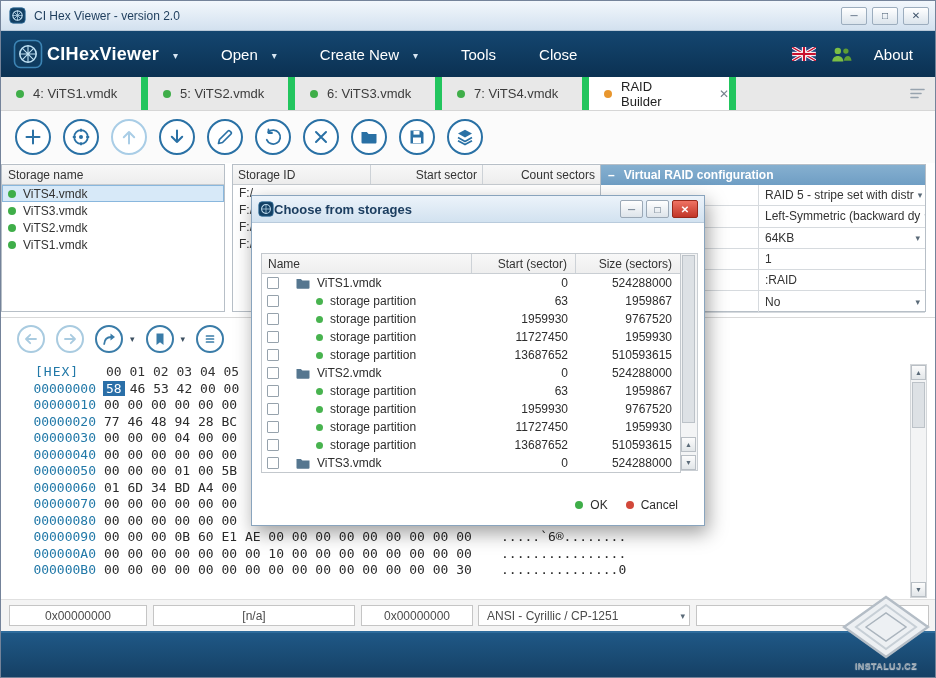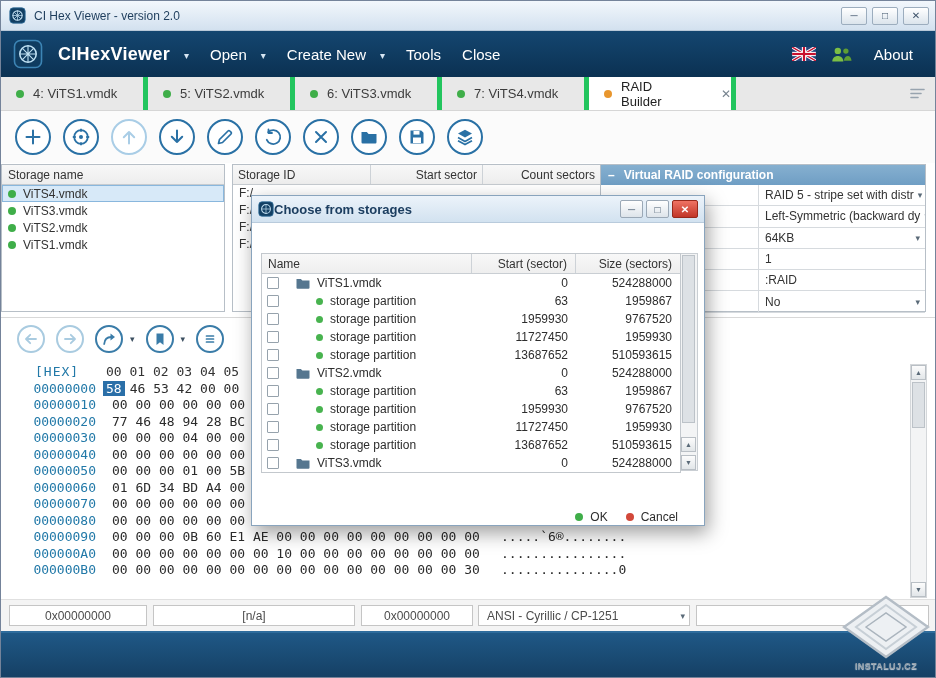--- a/index.html
+++ b/index.html
@@ -11,29 +11,29 @@
   
   .titlebar{position:absolute;left:0;top:0;width:936px;height:30px;background:linear-gradient(#f2f7fc,#d3e1ef);border-bottom:1px solid #b8c8d8;display:flex;align-items:center;padding:0 8px}
   .app-icon{width:17px;height:17px;margin-right:8px}
   .titlebar .title{font-size:12px;color:#1e3d5c}
   .winbtns{margin-left:auto;display:flex;gap:5px}
   .winbtn{width:26px;height:18px;border:1px solid #9cadbe;border-radius:2px;background:linear-gradient(#ffffff,#dbe4ec);font-size:10px;color:#3c5168;display:flex;align-items:center;justify-content:center}
 
   
   .menubar{position:absolute;left:0;top:30px;width:936px;height:46px;background:linear-gradient(#144670,#0b3152);display:flex;align-items:center;color:#fff}
   .brand-logo{width:30px;height:30px;margin-left:12px}
-  .brand{font-size:18px;font-weight:bold;margin-left:15px;letter-spacing:.3px}
+  .brand{font-size:18px;font-weight:bold;margin-left:4px;letter-spacing:.3px}
   .mcaret{font-size:10px;color:#d7e6f3;margin-left:14px;padding-top:3px}
-  .menu-item{font-size:15px;margin-left:21px}
+  .menu-item{font-size:15px;margin-left:43px}
   .menu-right{margin-left:auto;display:flex;align-items:center;gap:14px;margin-right:24px}
   .menu-right .menu-item{margin-left:8px}
 
   
   .tabbar{position:absolute;left:0;top:76px;width:936px;height:34px;background:#e8e8e8;border-bottom:1px solid #d6d6d6;display:flex}
-  .tab{width:147px;display:flex;align-items:center;padding-left:15px;gap:9px;font-size:13px;color:#3c3c3c;border-right:5px solid #22c55e}
+  .tab{width:147px;display:flex;align-items:center;padding-left:15px;gap:9px;font-size:13px;color:#3c3c3c;border-right:7px solid #22c55e}
   .tab.active{background:#fff;color:#222}
   .dot{width:8px;height:8px;border-radius:50%;flex:none}
   .dot.green{background:#3fae49}
   .dot.orange{background:#e8962e}
   .tab-close{margin-left:16px;color:#77848f;font-size:12px}
   .tab-menu{margin-left:auto;margin-right:12px;align-self:center}
 
   
   .toolbar{position:absolute;left:0;top:110px;width:936px;height:52px;background:#fbfbfb;display:flex;align-items:center;gap:12px;padding-left:14px}
   .tbtn{width:36px;height:36px;border-radius:50%;border:2px solid #2a71a5;background:#fff;display:flex;align-items:center;justify-content:center;flex:none}
@@ -65,21 +65,21 @@
   .hexnav{position:absolute;left:16px;top:7px;display:flex;align-items:center;gap:11px}
   .nbtn{width:28px;height:28px;border-radius:50%;border:2px solid #3a7ca8;background:#fff;display:flex;align-items:center;justify-content:center;flex:none}
   .nbtn.light{border-color:#a9cbe0}
   .ncaret{font-size:9px;color:#3c4f60;margin-left:-4px}
   .hexhead{position:absolute;top:46px;left:0;height:16px;font-family:"DejaVu Sans Mono",monospace;font-size:13px;color:#333}
   .hexlabel{position:absolute;left:34px;color:#2279a8;letter-spacing:1px}
   .colhead{position:absolute;left:105px;white-space:pre}
   .hexbody{position:absolute;top:62px;left:0;width:900px}
   .hexrow{position:relative;height:16.5px;display:flex;align-items:center;font-family:"DejaVu Sans Mono",monospace;font-size:13px;color:#2b2b2b}
   .addr{width:95px;text-align:right;color:#2279a8}
-  .bytes{margin-left:16px;white-space:pre}
+  .bytes{margin-left:8px;white-space:pre}
   .sel{margin-left:7px;padding:0 3px;background:#2a6fa8;color:#fff}
   .sel + .bytes{margin-left:5px}
   .ascii{position:absolute;left:500px;white-space:pre}
   .vscroll{position:absolute;right:10px;top:46px;width:17px;height:234px;background:#f3f4f5;border:1px solid #d4d7da}
   .sarrow{position:absolute;left:0;width:15px;height:15px;background:linear-gradient(#fcfcfc,#e2e6e9);border:1px solid #b9bfc5;font-size:7px;color:#5a6a78;display:flex;align-items:center;justify-content:center}
   .sarrow.up{top:0}
   .sarrow.down{bottom:0}
   .sthumb{position:absolute;left:1px;top:17px;width:13px;height:46px;background:#dde1e5;border:1px solid #bcc2c8}
 
   
@@ -110,21 +110,21 @@
   .drow{height:18px;display:flex;align-items:center;font-size:12px;color:#2d2d2d}
   .c1{width:210px;display:flex;align-items:center;gap:7px;padding-left:5px;overflow:hidden;white-space:nowrap}
   .c2{width:104px;text-align:right;padding-right:8px}
   .c3{width:104px;text-align:right;padding-right:8px}
   .checkbox{width:12px;height:12px;background:#fff;border:1px solid #96a2ac;border-radius:1px;flex:none}
   .folder-ic{margin-left:10px;flex:none}
   .pdot{width:7px;height:7px;border-radius:50%;background:#48b34f;margin-left:30px;flex:none}
   .dlg-scroll{position:absolute;left:429px;top:57px;width:17px;height:218px;background:#f3f4f5;border:1px solid #c9ced3;border-left:none}
   .dlg-scroll .sthumb{top:1px;height:168px}
   .dlg-scroll .sarrow.up{top:auto;bottom:18px}
-  .dlg-footer{position:absolute;right:26px;bottom:1px;display:flex;align-items:center;gap:18px;font-size:12px;color:#2d2d2d}
+  .dlg-footer{position:absolute;right:26px;bottom:13px;display:flex;align-items:center;gap:18px;font-size:12px;color:#2d2d2d}
   .fbtn{display:flex;align-items:center;gap:7px}
   .fdot{width:8px;height:8px;border-radius:50%}
   .fdot.green{background:#3fae49}
   .fdot.red{background:#d2483a}
 
   
   .watermark{position:absolute;right:3px;bottom:6px;width:92px;z-index:50;text-align:center}
   .wm-text{font-size:9px;font-weight:bold;color:#93a0ab;letter-spacing:.4px;text-shadow:0 1px 1px rgba(255,255,255,.8);margin-top:-2px}
 </style>
 </head>

